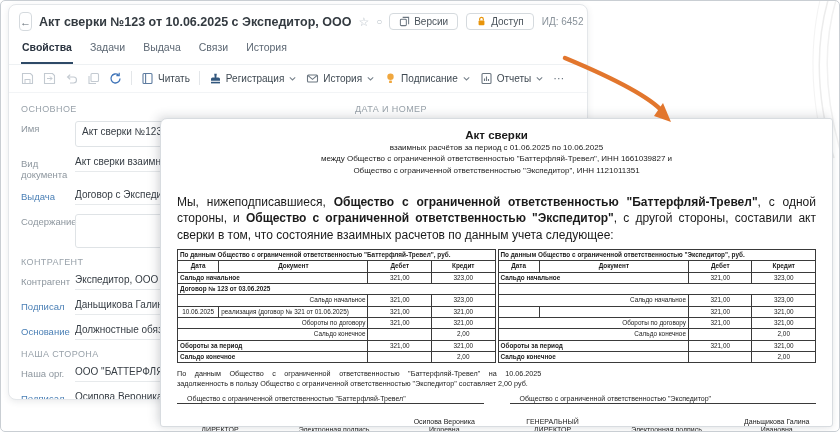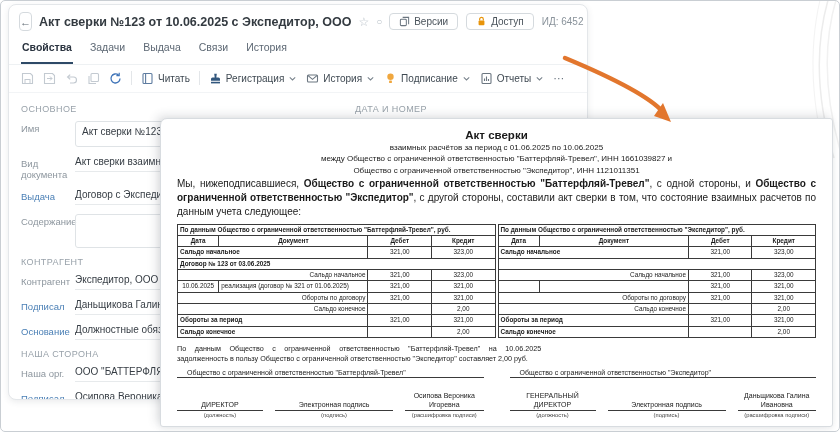--- a/index.html
+++ b/index.html
@@ -49,21 +49,21 @@
   .fbox.tall{height:16px;}
   .fbox.content{height:24px;}
 
   
   .sheet{position:absolute;left:160px;top:118px;width:673px;height:309px;background:#fff;
     border:1px solid #d8dce0;border-radius:7px 3px 3px 3px;z-index:2;box-sizing:border-box;
     box-shadow:-4px -3px 10px rgba(55,65,75,.14), 0 2px 6px rgba(55,65,75,.08);
     padding:10px 16px 8px;color:#1a1a1a;}
   .doc-title{text-align:center;font-weight:700;font-size:11.5px;}
   .doc-sub{text-align:center;font-size:8px;margin-top:1.5px;line-height:1.3;}
-  .doc-intro{font-size:10px;text-align:justify;margin-top:0;line-height:1.4;}
+  .doc-intro{font-size:12px;text-align:justify;margin-top:17px;line-height:1.4;}
   .doc-intro .b{font-weight:700;}
   .tables-row{display:flex;gap:2px;margin-top:5px;}
   .doc-table{border-collapse:collapse;width:50%;table-layout:fixed;}
   .doc-table td{border:1px solid #3a3a3a;font-size:6.4px;padding:1px 2px;line-height:1.3;
     overflow:hidden;white-space:nowrap;}
   .doc-table td.b{font-weight:700;}
   .doc-table td.l{text-align:left;}
   .doc-table td.r{text-align:right;}
   .doc-table td.c{text-align:center;}
   .doc-table col.c-date{width:13%;} .doc-table col.c-doc{width:47%;}

